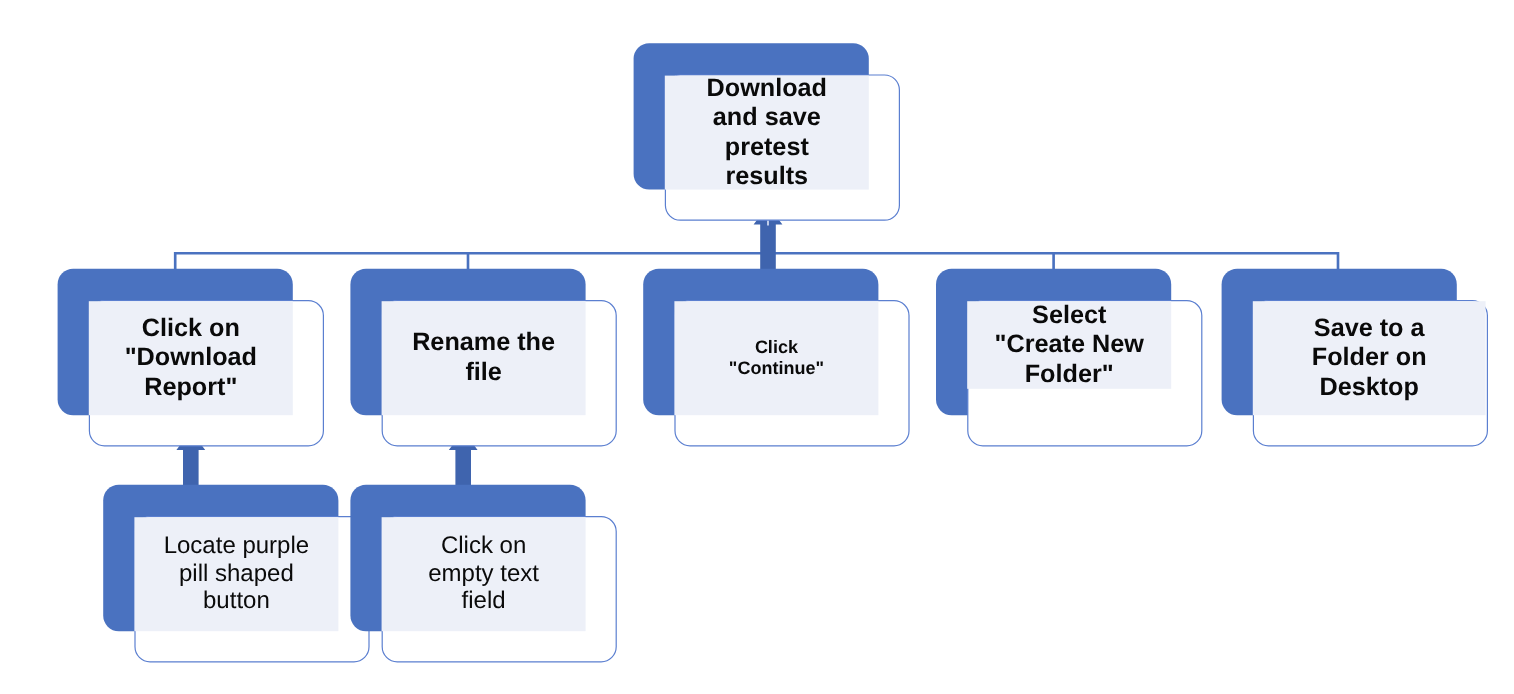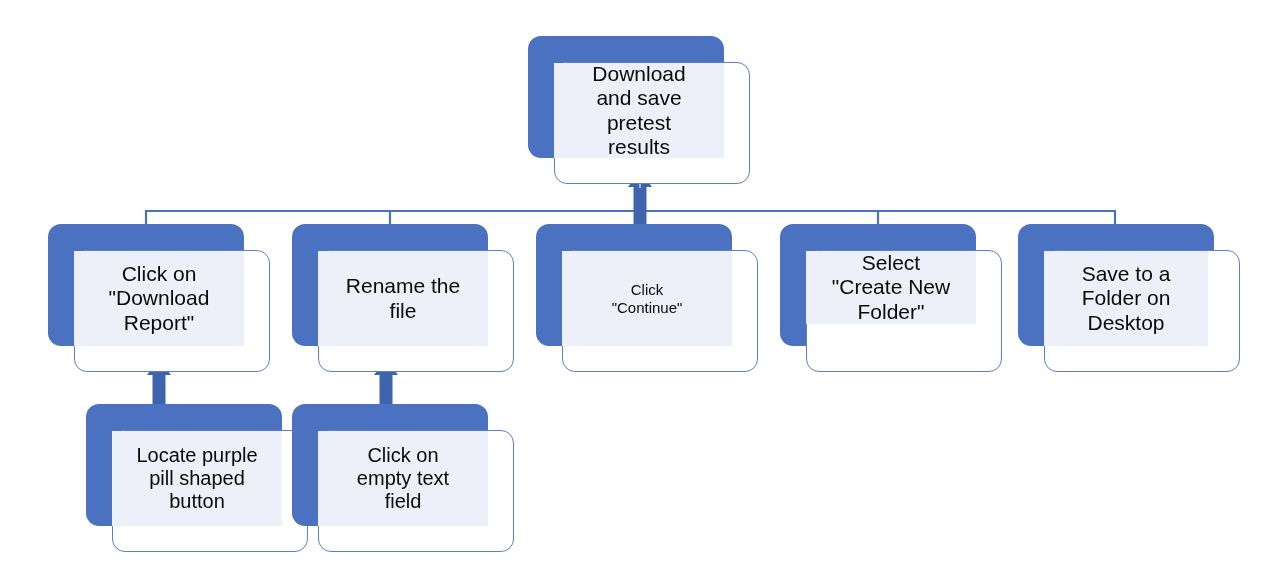--- a/index.html
+++ b/index.html
@@ -60,21 +60,21 @@
     text-align: center;
     box-sizing: border-box;
   }
   .node .label {
     color: #0a0a0a;
     line-height: 1.16;
     white-space: pre-line;
     padding: 0 4px;
   }
   .node.bold .label {
-    font-weight: normal;
+    font-weight: bold;
   }
   .node.regular .label {
     font-weight: normal;
   }
 </style>
 </head>
 <body>
 
 <div id="canvas">
 
@@ -142,21 +142,21 @@
     <div class="panel" style="left:26px; top:27px; width:170px; height:73px;justify-content:center;">
       <span class="label" style="font-size:21px;">Select
 "Create New
 Folder"</span>
     </div>
   </div>
 
   <div class="node bold" style="left:1018px; top:224px; width:222px; height:148px;">
     <div class="plate" style="width:196px; height:122px;"></div>
     <div class="card" style="left:26px; top:26px; width:196px; height:122px;"></div>
-    <div class="panel" style="left:26px; top:27px; width:164px; height:95px;">
+    <div class="panel" style="left:26px; top:27px; width:194px; height:95px;">
       <span class="label" style="font-size:21px;">Save to a
 Folder on
 Desktop</span>
     </div>
   </div>
 
   <div class="node regular" style="left:48px; top:404px; width:222px; height:148px;margin-left:38px;">
     <div class="plate" style="width:196px; height:122px;"></div>
     <div class="card" style="left:26px; top:26px; width:196px; height:122px;"></div>
     <div class="panel" style="left:26px; top:27px; width:170px; height:95px;">

